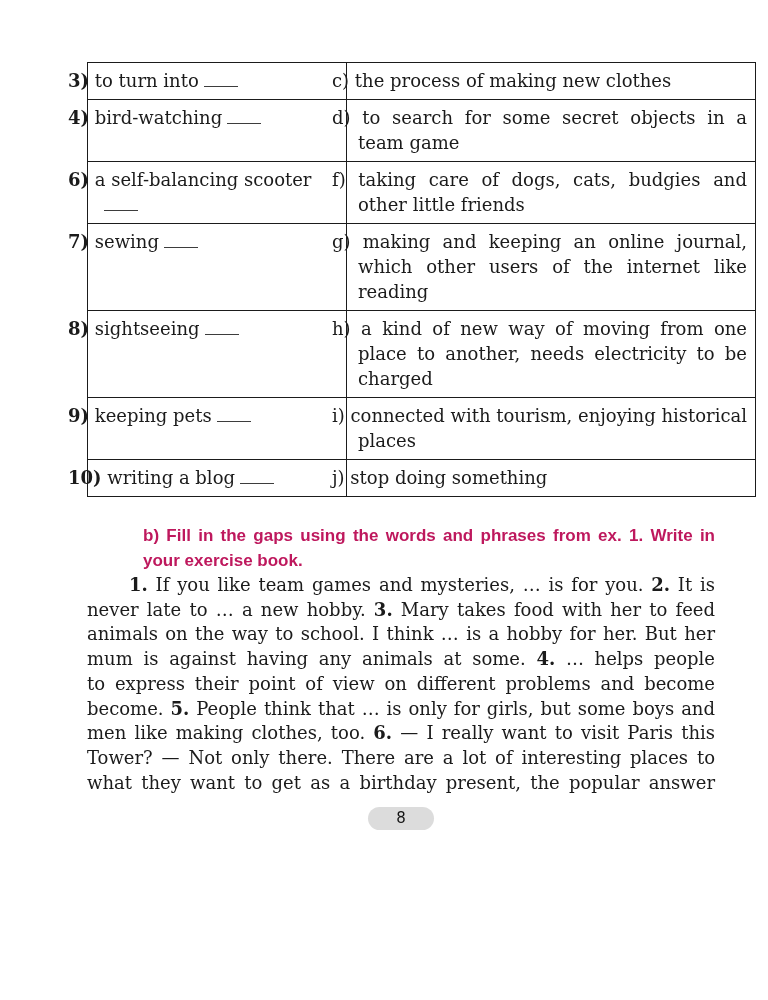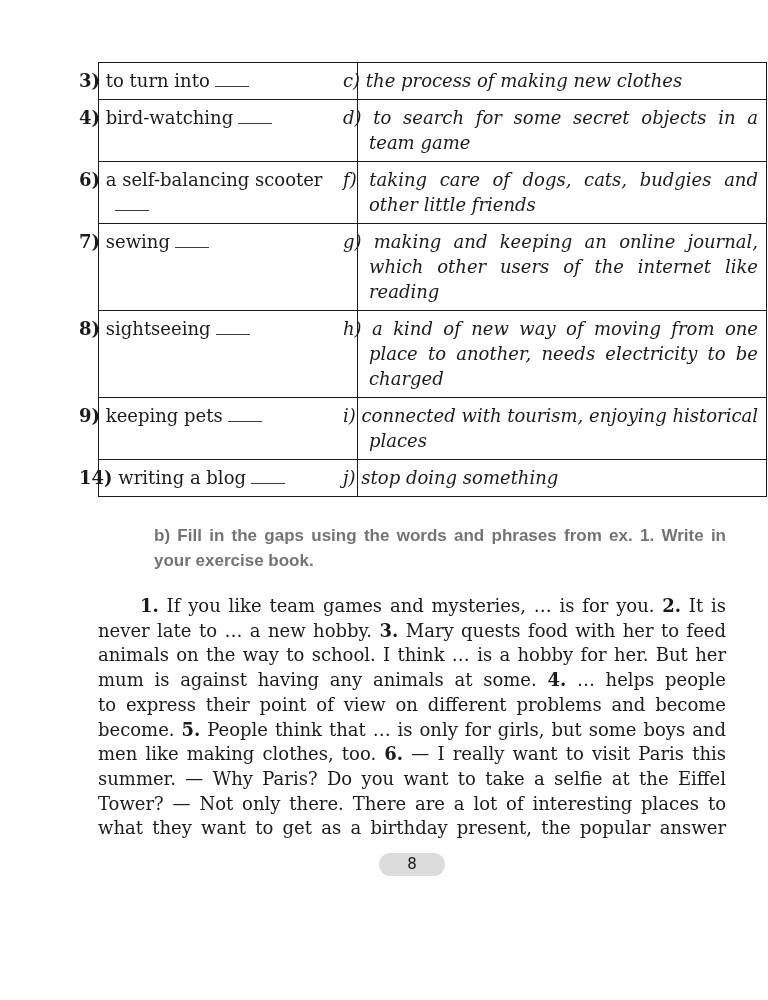--- a/index.html
+++ b/index.html
@@ -1,44 +1,44 @@
 <!DOCTYPE html>
 <html><head>
 <meta charset="utf-8">
 <style>
   html,body{margin:0;padding:0;}
   body{
     width:768px;height:1000px;background:#ffffff;color:#1b1b1b;
     font-family:"DejaVu Serif",serif;overflow:hidden;
   }
-  .content{position:absolute;left:98px;top:62px;width:628px;}
+  .content{position:absolute;left:87px;top:62px;width:628px;}
 
   
   table.match{border-collapse:collapse;width:628px;table-layout:fixed;}
   table.match td{
     border:1.5px solid #1b1b1b;vertical-align:top;
     font-size:18px;line-height:25px;padding:5px 8px 6px 11px;
   }
   td.term{width:239px;padding-left:42px;text-indent:-31px;}
-  td.def{width:389px;padding-left:39px;padding-right:8px;text-indent:-26px;text-align:justify;font-style:italic;}
+  td.def{width:389px;padding-left:39px;padding-right:8px;text-indent:-26px;text-align:justify;}
   .num{font-weight:700;}
   .blank{
     display:inline-block;width:34px;height:0.82em;
     border-bottom:1.7px solid #3d3d3d;margin-left:5px;
   }
 
   
   .task-heading{
     margin:26px 0 0 56px;width:572px;
     font-family:"Liberation Sans",sans-serif;font-weight:700;
-    font-size:17px;line-height:25px;color:#737373;text-align:justify;
+    font-size:17px;line-height:25px;color:#be185d;text-align:justify;
   }
 
   
-  .exercise{margin-top:21px;width:628px;font-size:18px;line-height:24.7px;}
+  .exercise{margin-top:0;width:628px;font-size:18px;line-height:24.7px;}
   .pline{text-align:justify;text-align-last:justify;}
   .pline.indent{padding-left:42px;}
   .bnum{font-weight:700;}
 
   
   .page-badge{
     margin:12px auto 0;width:66px;height:23px;border-radius:12px;
     background:#dcdcdc;text-align:center;
     font-family:"DejaVu Sans",sans-serif;font-size:15px;line-height:23px;color:#141414;
   }
@@ -68,36 +68,35 @@
         </tr>
         <tr>
           <td class="term"><span class="num">8)</span> sightseeing<span class="blank"></span></td>
           <td class="def"><span>h)</span> a kind of new way of moving from one place to another, needs electricity to be charged</td>
         </tr>
         <tr>
           <td class="term"><span class="num">9)</span> keeping pets<span class="blank"></span></td>
           <td class="def"><span>i)</span> connected with tourism, enjoying historical places</td>
         </tr>
         <tr>
-          <td class="term"><span class="num">14)</span> writing a blog<span class="blank"></span></td>
+          <td class="term"><span class="num">10)</span> writing a blog<span class="blank"></span></td>
           <td class="def"><span>j)</span> stop doing something</td>
         </tr>
       </tbody>
   </table>
 
   <div class="task-heading">b) Fill in the gaps using the words and phrases from ex. 1. Write in your exercise book.</div>
 
   <div class="exercise">
       <div class="pline indent"><span class="bnum">1.</span><span> If you like team games and mysteries, … is for you. </span><span class="bnum">2.</span><span> It is</span></div>
-      <div class="pline"><span>never late to … a new hobby. </span><span class="bnum">3.</span><span> Mary quests food with her to feed</span></div>
+      <div class="pline"><span>never late to … a new hobby. </span><span class="bnum">3.</span><span> Mary takes food with her to feed</span></div>
       <div class="pline"><span>animals on the way to school. I think … is a hobby for her. But her</span></div>
       <div class="pline"><span>mum is against having any animals at some. </span><span class="bnum">4.</span><span> … helps people</span></div>
       <div class="pline"><span>to express their point of view on different problems and become</span></div>
       <div class="pline"><span>become. </span><span class="bnum">5.</span><span> People think that … is only for girls, but some boys and</span></div>
       <div class="pline"><span>men like making clothes, too. </span><span class="bnum">6.</span><span> — I really want to visit Paris this</span></div>
-      <div class="pline"><span>summer. — Why Paris? Do you want to take a selfie at the Eiffel</span></div>
       <div class="pline"><span>Tower? — Not only there. There are a lot of interesting places to</span></div>
       <div class="pline"><span>what they want to get as a birthday present, the popular answer</span></div>
     </div>
 
   <div class="page-badge" style="background: rgb(220, 220, 220);">8</div>
 
 </div>
 
 </body></html>

